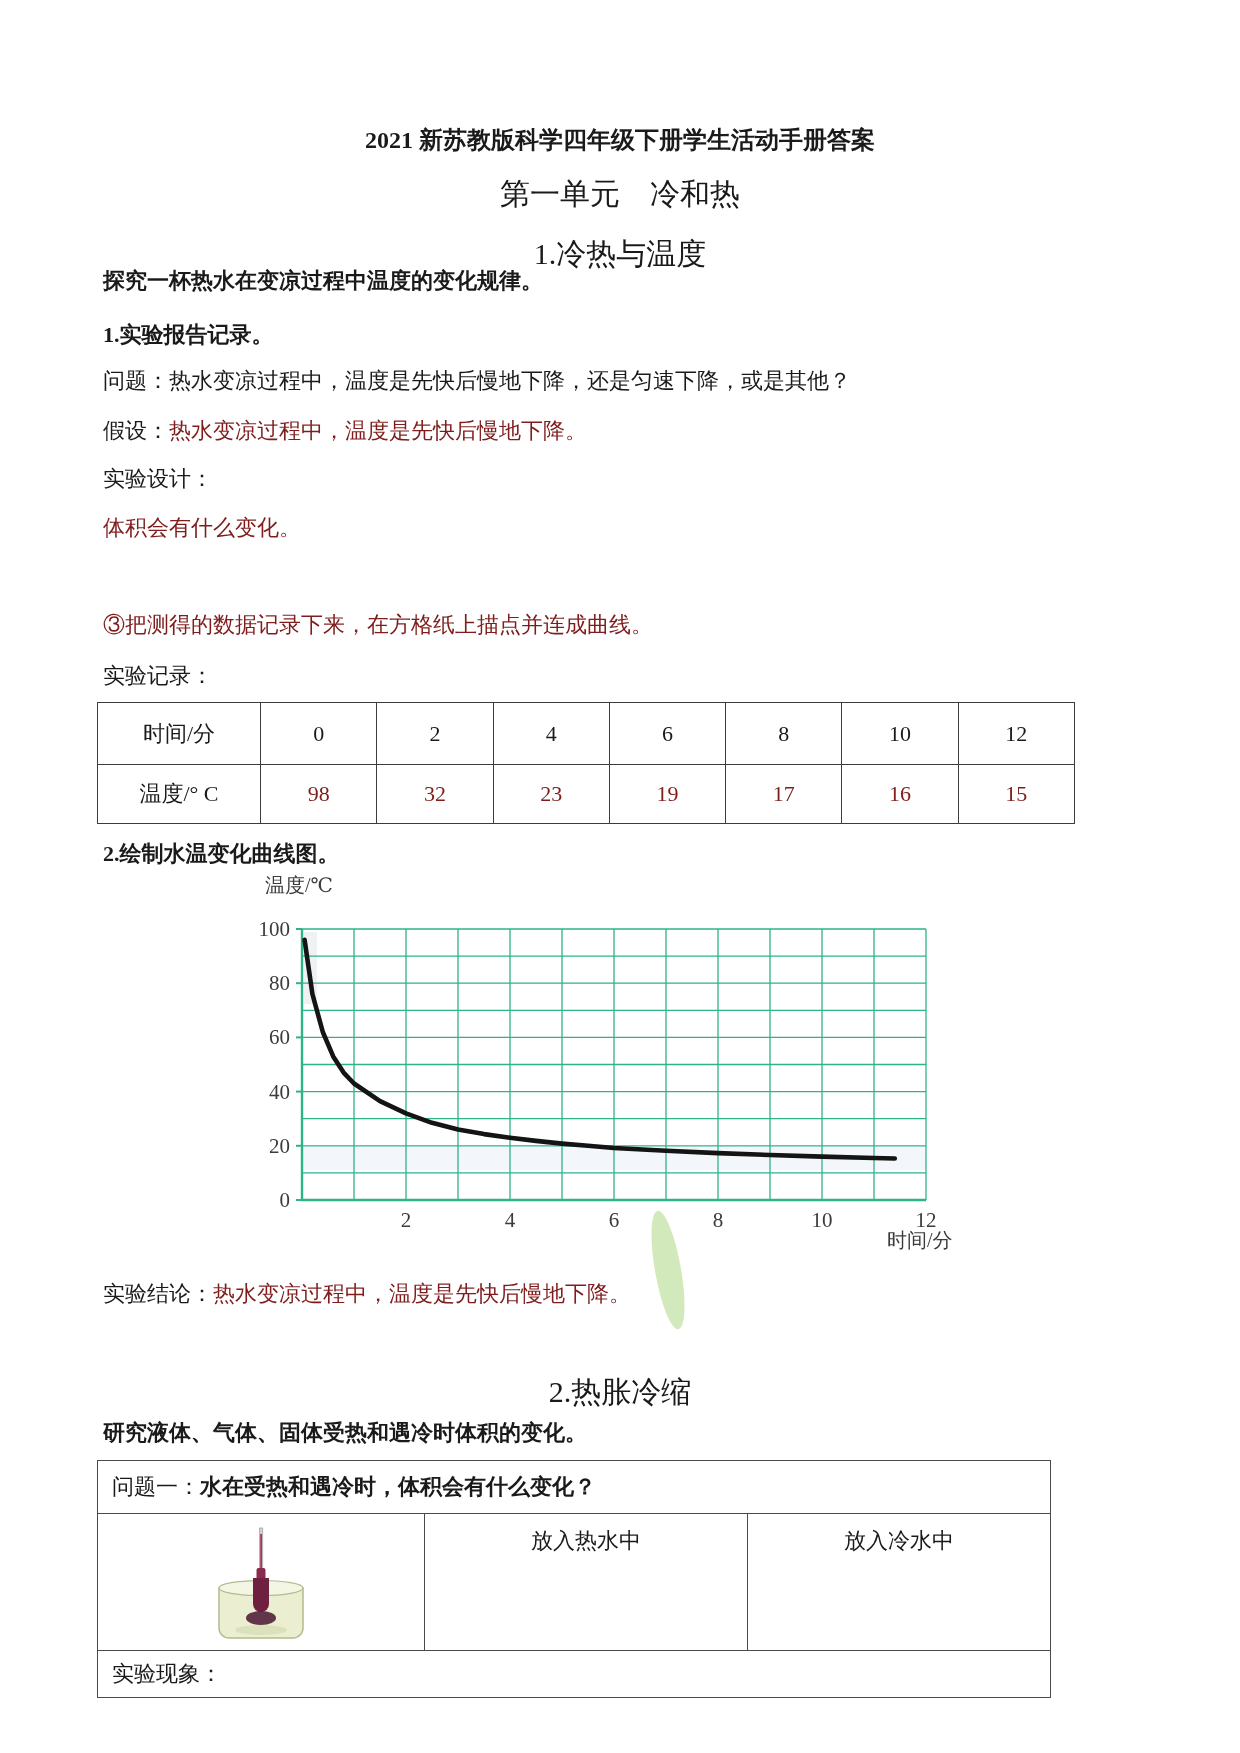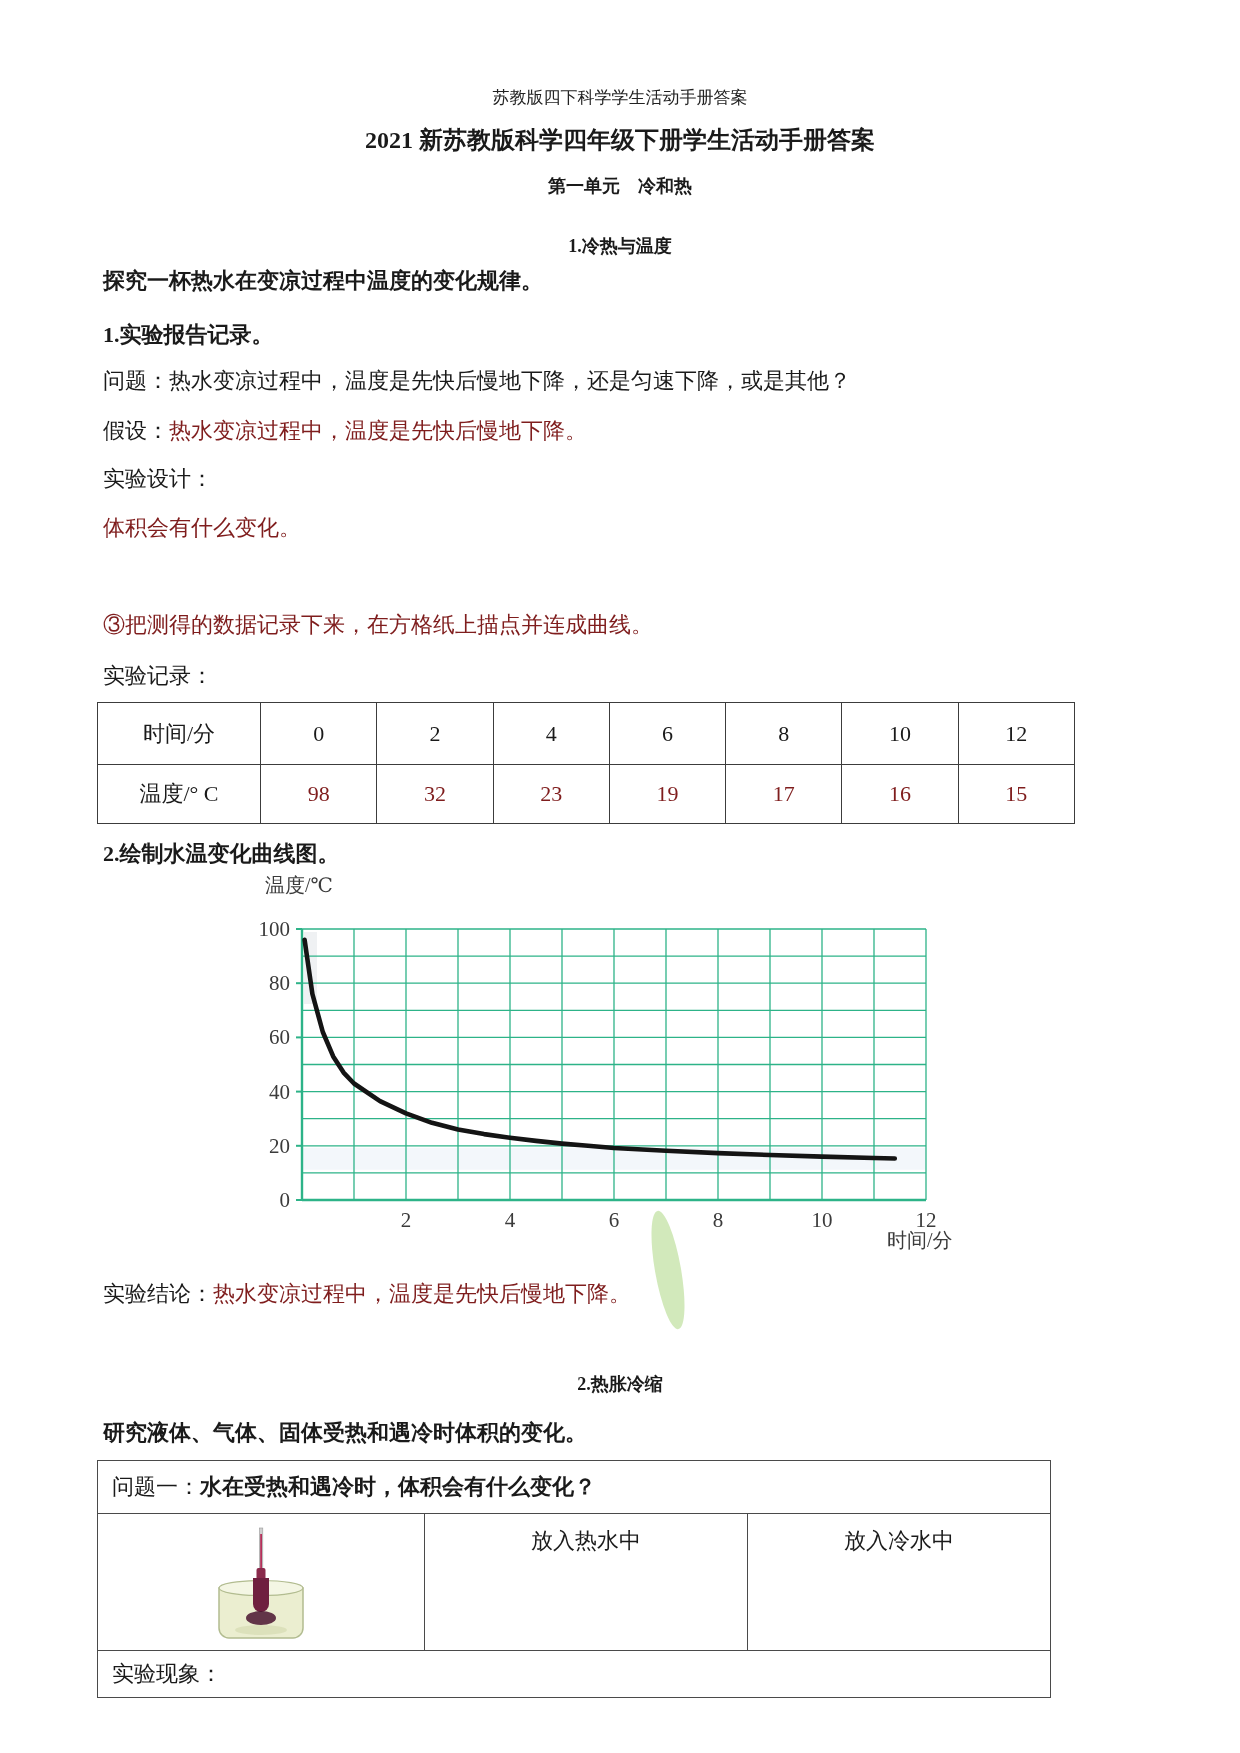--- a/index.html
+++ b/index.html
@@ -8,21 +8,21 @@
     width:1240px;height:1753px;
     background:#ffffff;
     font-family:"Liberation Serif","DejaVu Serif",serif;
     color:#1a1a1a;
     overflow:hidden;
   }
   .abs{position:absolute;}
   .center{left:0;width:1240px;text-align:center;}
   .small-header{font-size:17px;color:#222;}
   .doc-title{font-size:24px;font-weight:700;}
-  .h-center{font-size:18px;font-weight:700;}
+  .h-center{font-size:30px;font-weight:400;}
   .body-line{left:103px;font-size:22px;line-height:30px;white-space:nowrap;}
   .bold{font-weight:700;}
   .red{color:#7f1d1d;}
   
   table.rec{
     border-collapse:collapse;table-layout:fixed;
   }
   table.rec td{
     border:1.6px solid #3c3c3c;
     text-align:center;vertical-align:middle;
@@ -38,21 +38,20 @@
   table.exp td.obscell{text-align:center;padding-top:12px;}
   
   .tick{font-family:"Liberation Serif","DejaVu Serif",serif;font-size:21px;fill:#3b3b3b;}
   .axis-label{font-family:"Liberation Serif","DejaVu Serif",serif;font-size:20px;fill:#3b3b3b;}
 </style>
 </head>
 <body>
 
 <div id="page">
 
-  <div class="abs center small-header" style="top:86px;">苏教版四下科学学生活动手册答案</div>
   <div class="abs center doc-title" style="top:124px;">2021 新苏教版科学四年级下册学生活动手册答案</div>
   <div class="abs center h-center" style="top:174px;">第一单元　冷和热</div>
   <div class="abs center h-center" style="top:234px;">1.冷热与温度</div>
 
   <div class="abs body-line bold" style="top:266px;">探究一杯热水在变凉过程中温度的变化规律。</div>
   <div class="abs body-line bold" style="top:320px;">1.实验报告记录。</div>
 
   <div class="abs body-line" style="top:366px;">
     <span>问题：</span><span>热水变凉过程中，温度是先快后慢地下降，还是匀速下降，或是其他？</span>
   </div>

